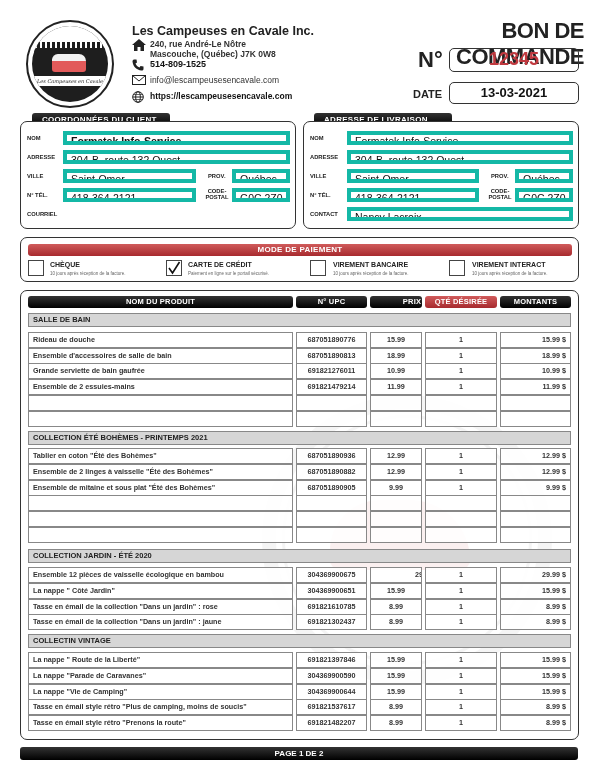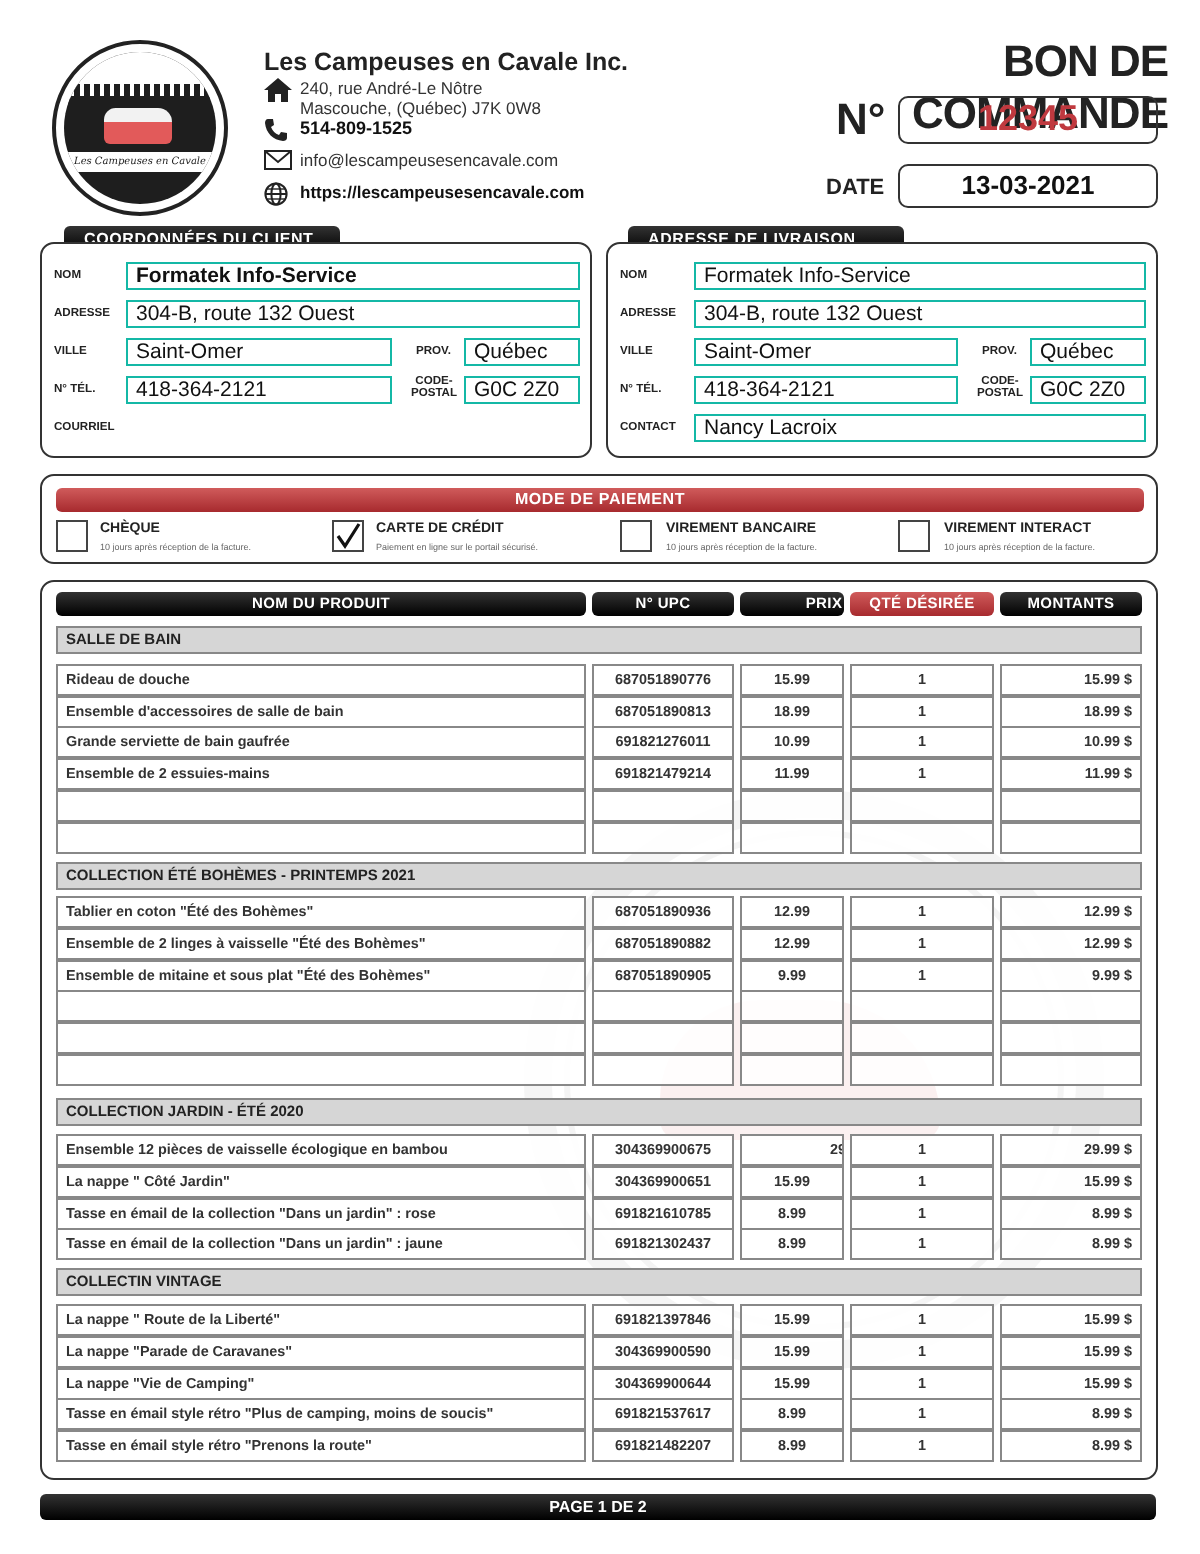--- a/index.html
+++ b/index.html
@@ -25,21 +25,21 @@
   .doc-title { left: 374px; top: 18px; width: 210px; text-align: right; font-size: 22px; font-weight: bold; color: #222; letter-spacing: -0.5px; }
   .no-label { left: 418px; top: 47px; font-size: 22px; font-weight: bold; color: #222; }
   .no-box { left: 449px; top: 48px; width: 130px; height: 24px; border: 1.5px solid #333; border-radius: 5px; text-align: center; font-size: 18px; font-weight: bold; color: #c0393f; line-height: 21px; }
   .date-label { left: 413px; top: 88px; font-size: 11px; font-weight: bold; color: #222; }
   .date-box { left: 449px; top: 82px; width: 130px; height: 22px; border: 1.2px solid #333; border-radius: 5px; text-align: center; font-size: 13px; font-weight: bold; color: #111; line-height: 19px; }
 
   
   .panel { border: 1.5px solid #333; border-radius: 7px; background: #fff; }
   .panel-tab { height: 13px; background: linear-gradient(#333, #000); color: #fff; font-size: 8px; font-weight: bold; border-radius: 3px 3px 0 0; padding-left: 10px; line-height: 13px; letter-spacing: 0.3px; }
   .f-label { font-size: 5.8px; font-weight: bold; color: #222; position: absolute; }
-  .f-box { position: absolute; height: 14px; border: 1px solid #14b8a6; font-size: 10.5px; line-height: 12px; padding-left: 4px; color: #111; white-space: nowrap; overflow: hidden; }
+  .f-box { position: absolute; height: 14px; border: 4px solid #14b8a6; font-size: 10.5px; line-height: 12px; padding-left: 4px; color: #111; white-space: nowrap; overflow: hidden; }
   .f-box.bold { font-weight: bold; }
   .f-label2 { font-size: 5.8px; font-weight: bold; color: #222; position: absolute; text-align: center; line-height: 6px; }
 
   
   .pay-bar { left: 28px; top: 244px; width: 544px; height: 12px; background: linear-gradient(#d05b5b, #a72a2e); border-radius: 3px; color: #fff; font-size: 8px; font-weight: bold; text-align: center; line-height: 12px; letter-spacing: 0.3px; }
   .chk { position: absolute; width: 16px; height: 16px; border: 1px solid #444; background: #fff; }
   .chk-label { position: absolute; font-size: 7px; font-weight: bold; color: #222; }
   .chk-sub { position: absolute; font-size: 4.5px; color: #666; }
 
   
@@ -77,21 +77,21 @@
 </div>
 
 <div class="abs company-name">Les Campeuses en Cavale Inc.</div>
 
 <div class="abs contact-line" style="top:39px;">
   <span class="ic">
     <svg width="14" height="12" viewBox="0 0 14 12">
         <path d="M7 0 L14 6 L12 6 L12 12 L8.5 12 L8.5 8 L5.5 8 L5.5 12 L2 12 L2 6 L0 6 Z" fill="#222"></path>
       </svg>
   </span>
-  <span style="line-height:10px;">
+  <span style="line-height:10px;font-weight:bold;">
     <span>240, rue André-Le Nôtre</span><br>
     <span>Mascouche, (Québec)  J7K 0W8</span>
   </span>
 </div>
 <div class="abs contact-line bold" style="top:59px;">
   <span class="ic">
     <svg width="12" height="12" viewBox="0 0 12 12">
         <path d="M2 0.5 L4.5 0.5 L5 3.5 L3.5 4.5 C4.3 6.5 5.5 7.7 7.5 8.5 L8.5 7 L11.5 7.5 L11.5 10 C11.5 11 10.5 11.5 9.5 11.5 C4.5 11 1 7.5 0.5 2.5 C0.5 1.5 1 0.5 2 0.5 Z" fill="#222"></path>
       </svg>
   </span>

